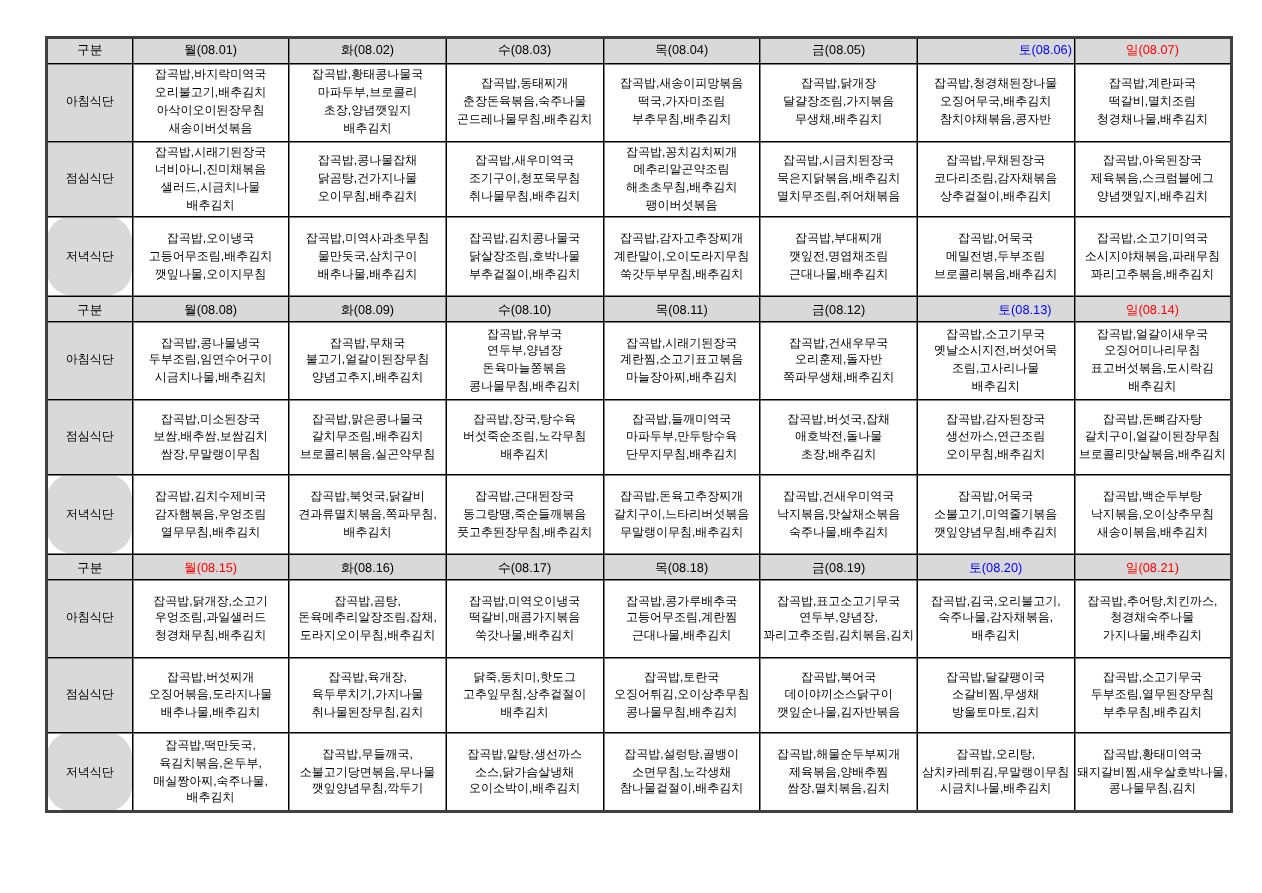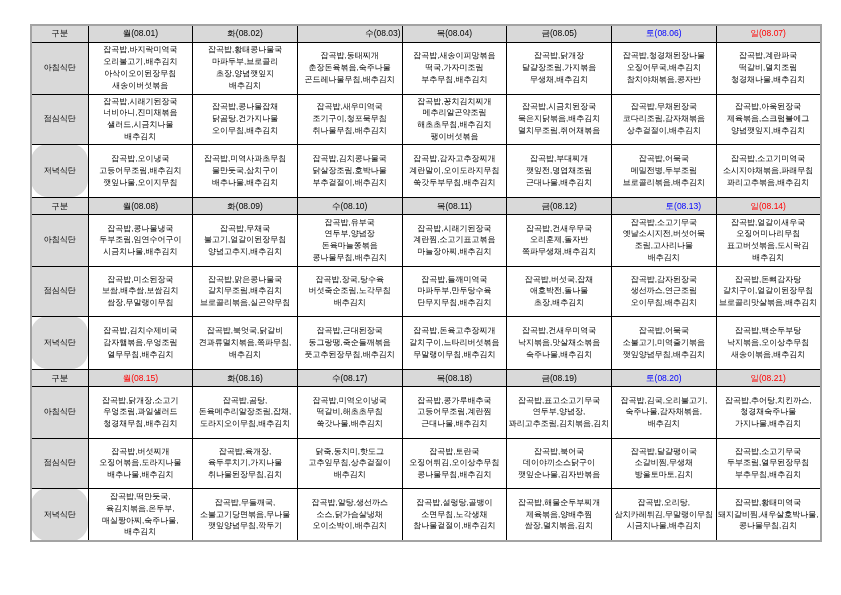--- a/index.html
+++ b/index.html
@@ -15,21 +15,21 @@
     display: flex; align-items: center; justify-content: center;
     font-family: "Liberation Serif", "DejaVu Serif", serif;
     font-size: 13.5px; font-weight: bold; letter-spacing: 1px;
     margin-bottom: 9px;
   }
 
   table.menu {
     width: 790px;
     border-collapse: collapse;
     table-layout: fixed;
-    border: 2px solid #a3a3a3;
+    border: 2px solid #404040;
   }
   table.menu th, table.menu td {
     border: 1px solid #000;
     text-align: center; vertical-align: middle;
     font-size: 8px;
     line-height: 1.48;
     padding: 1px 1px;
     word-break: keep-all;
     overflow: hidden;
   }
@@ -67,24 +67,24 @@
         <col class="c-day">
       <col class="c-day">
         <col class="c-day">
         <col class="c-day">
     </colgroup>
     <tbody>
         <tr class="hdr">
           <th>구분</th>
           <th style="color: rgb(0, 0, 0);">월(08.01)</th>
           <th style="color: rgb(0, 0, 0);">화(08.02)</th>
-          <th style="color: rgb(0, 0, 0); text-align: right;">수(08.03)</th>
+          <th style="color: rgb(0, 0, 0);">수(08.03)</th>
           <th style="color: rgb(0, 0, 0);">목(08.04)</th>
           <th style="color: rgb(0, 0, 0);">금(08.05)</th>
-          <th style="color: rgb(0, 0, 255);">토(08.06)</th>
+          <th style="color: rgb(0, 0, 255); text-align: right;">토(08.06)</th>
           <th style="color: rgb(255, 0, 0);">일(08.07)</th>
         </tr>
         <tr class="r-breakfast">
           <th class="row-label">아침식단</th>
           <td class="meal">잡곡밥,바지락미역국
 오리불고기,배추김치
 아삭이오이된장무침
 새송이버섯볶음</td>
           <td class="meal">잡곡밥,황태콩나물국
 마파두부,브로콜리
@@ -250,21 +250,21 @@
           <th style="color: rgb(0, 0, 255);">토(08.20)</th>
           <th style="color: rgb(255, 0, 0);">일(08.21)</th>
         </tr>
         <tr class="r-breakfast">
           <th class="row-label">아침식단</th>
           <td class="meal">잡곡밥,닭개장,소고기
 우엉조림,과일샐러드
 청경채무침,배추김치</td>
           <td class="meal">잡곡밥,곰탕,돈육메추리알장조림,잡채,도라지오이무침,배추김치</td>
           <td class="meal">잡곡밥,미역오이냉국
-떡갈비,해초초무침
+떡갈비,매콤가지볶음
 쑥갓나물,배추김치</td>
           <td class="meal">잡곡밥,콩가루배추국
 고등어무조림,계란찜
 근대나물,배추김치</td>
           <td class="meal">잡곡밥,표고소고기무국
 연두부,양념장,꽈리고추조림,김치볶음,김치</td>
           <td class="meal">잡곡밥,김국,오리불고기,숙주나물,감자채볶음,배추김치</td>
           <td class="meal">잡곡밥,추어탕,치킨까스,청경채숙주나물
 가지나물,배추김치</td>
         </tr>

